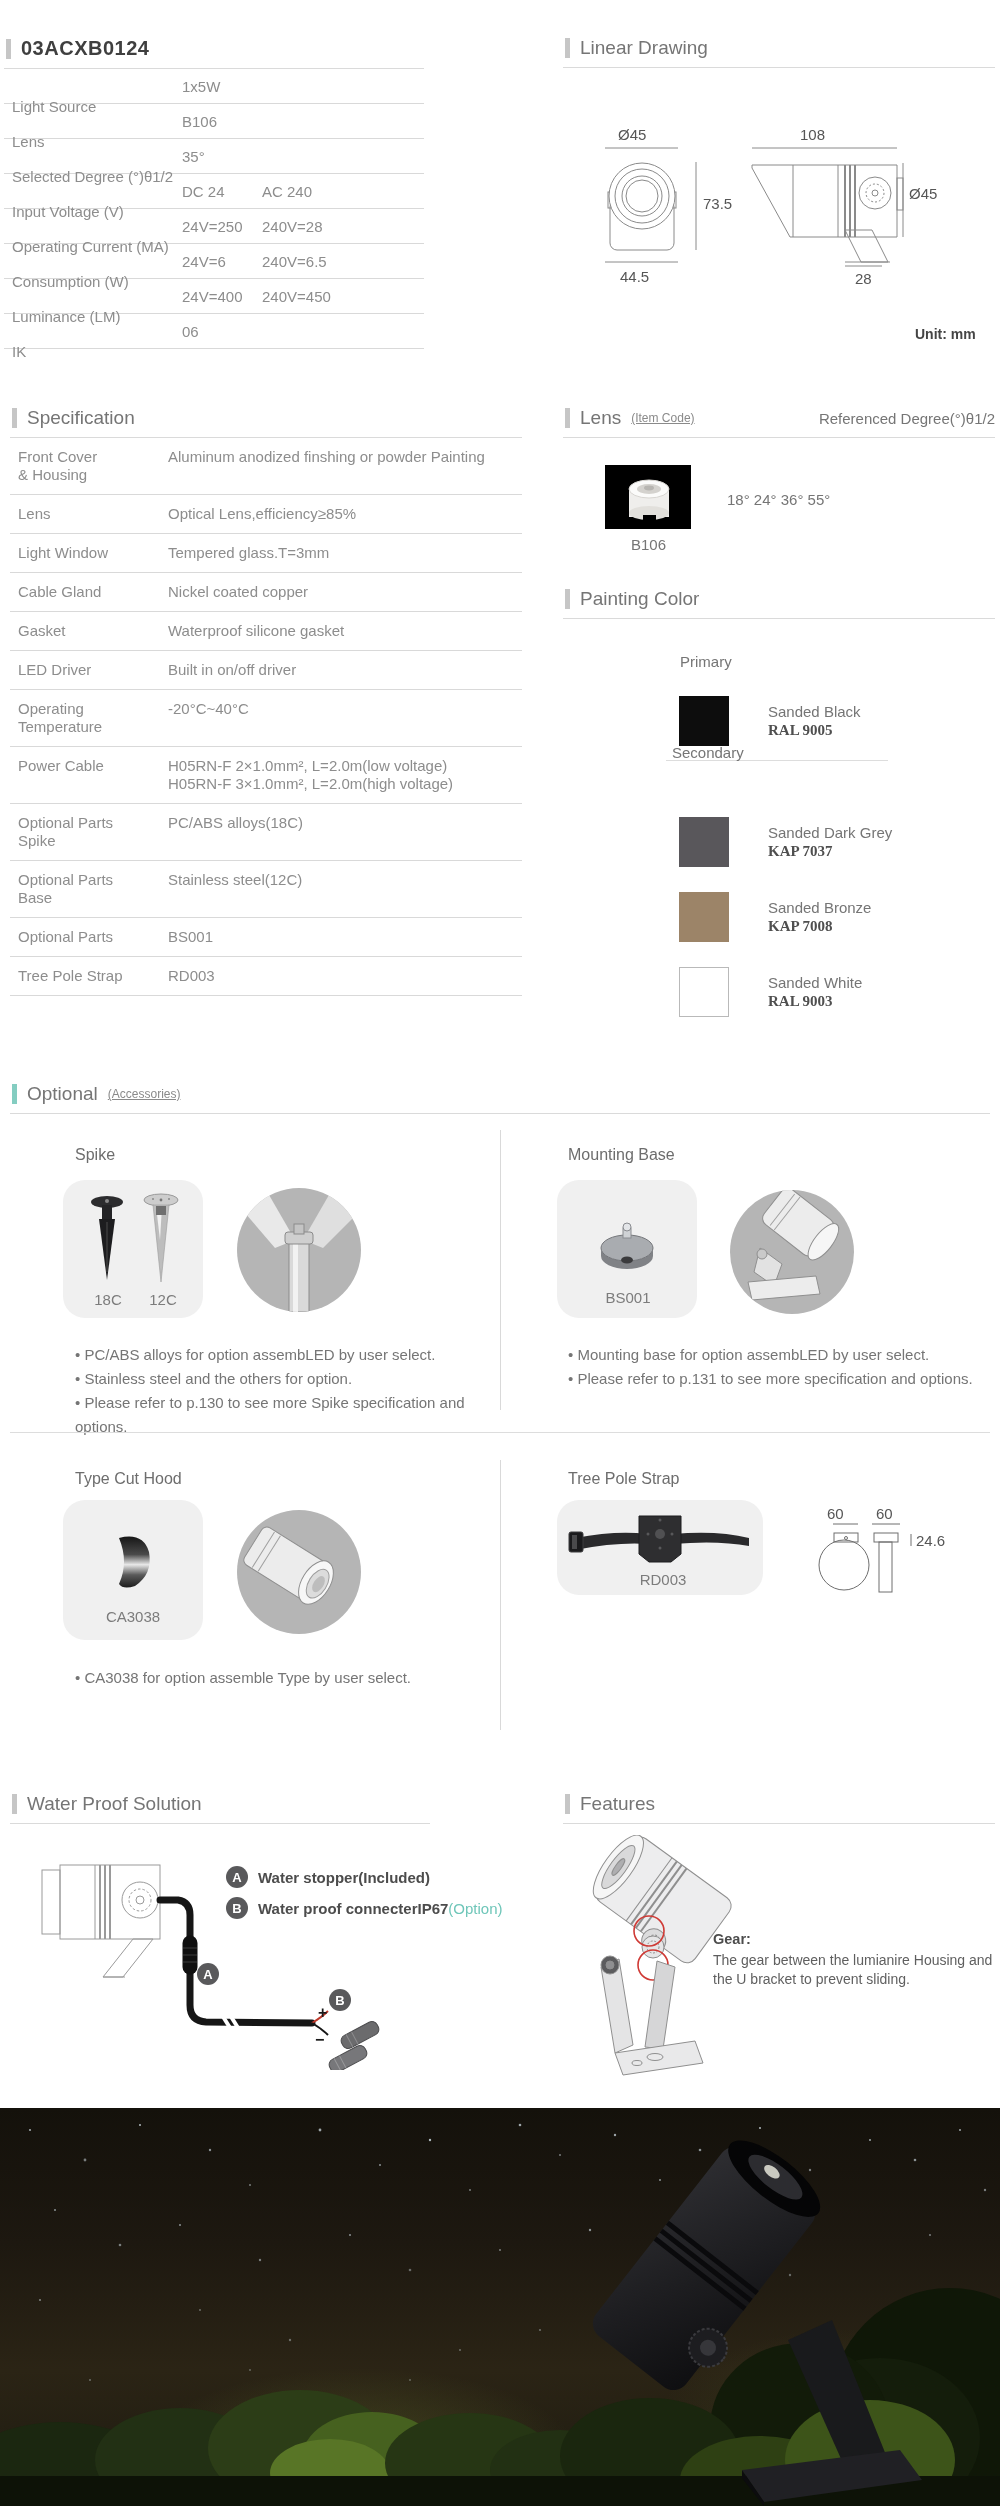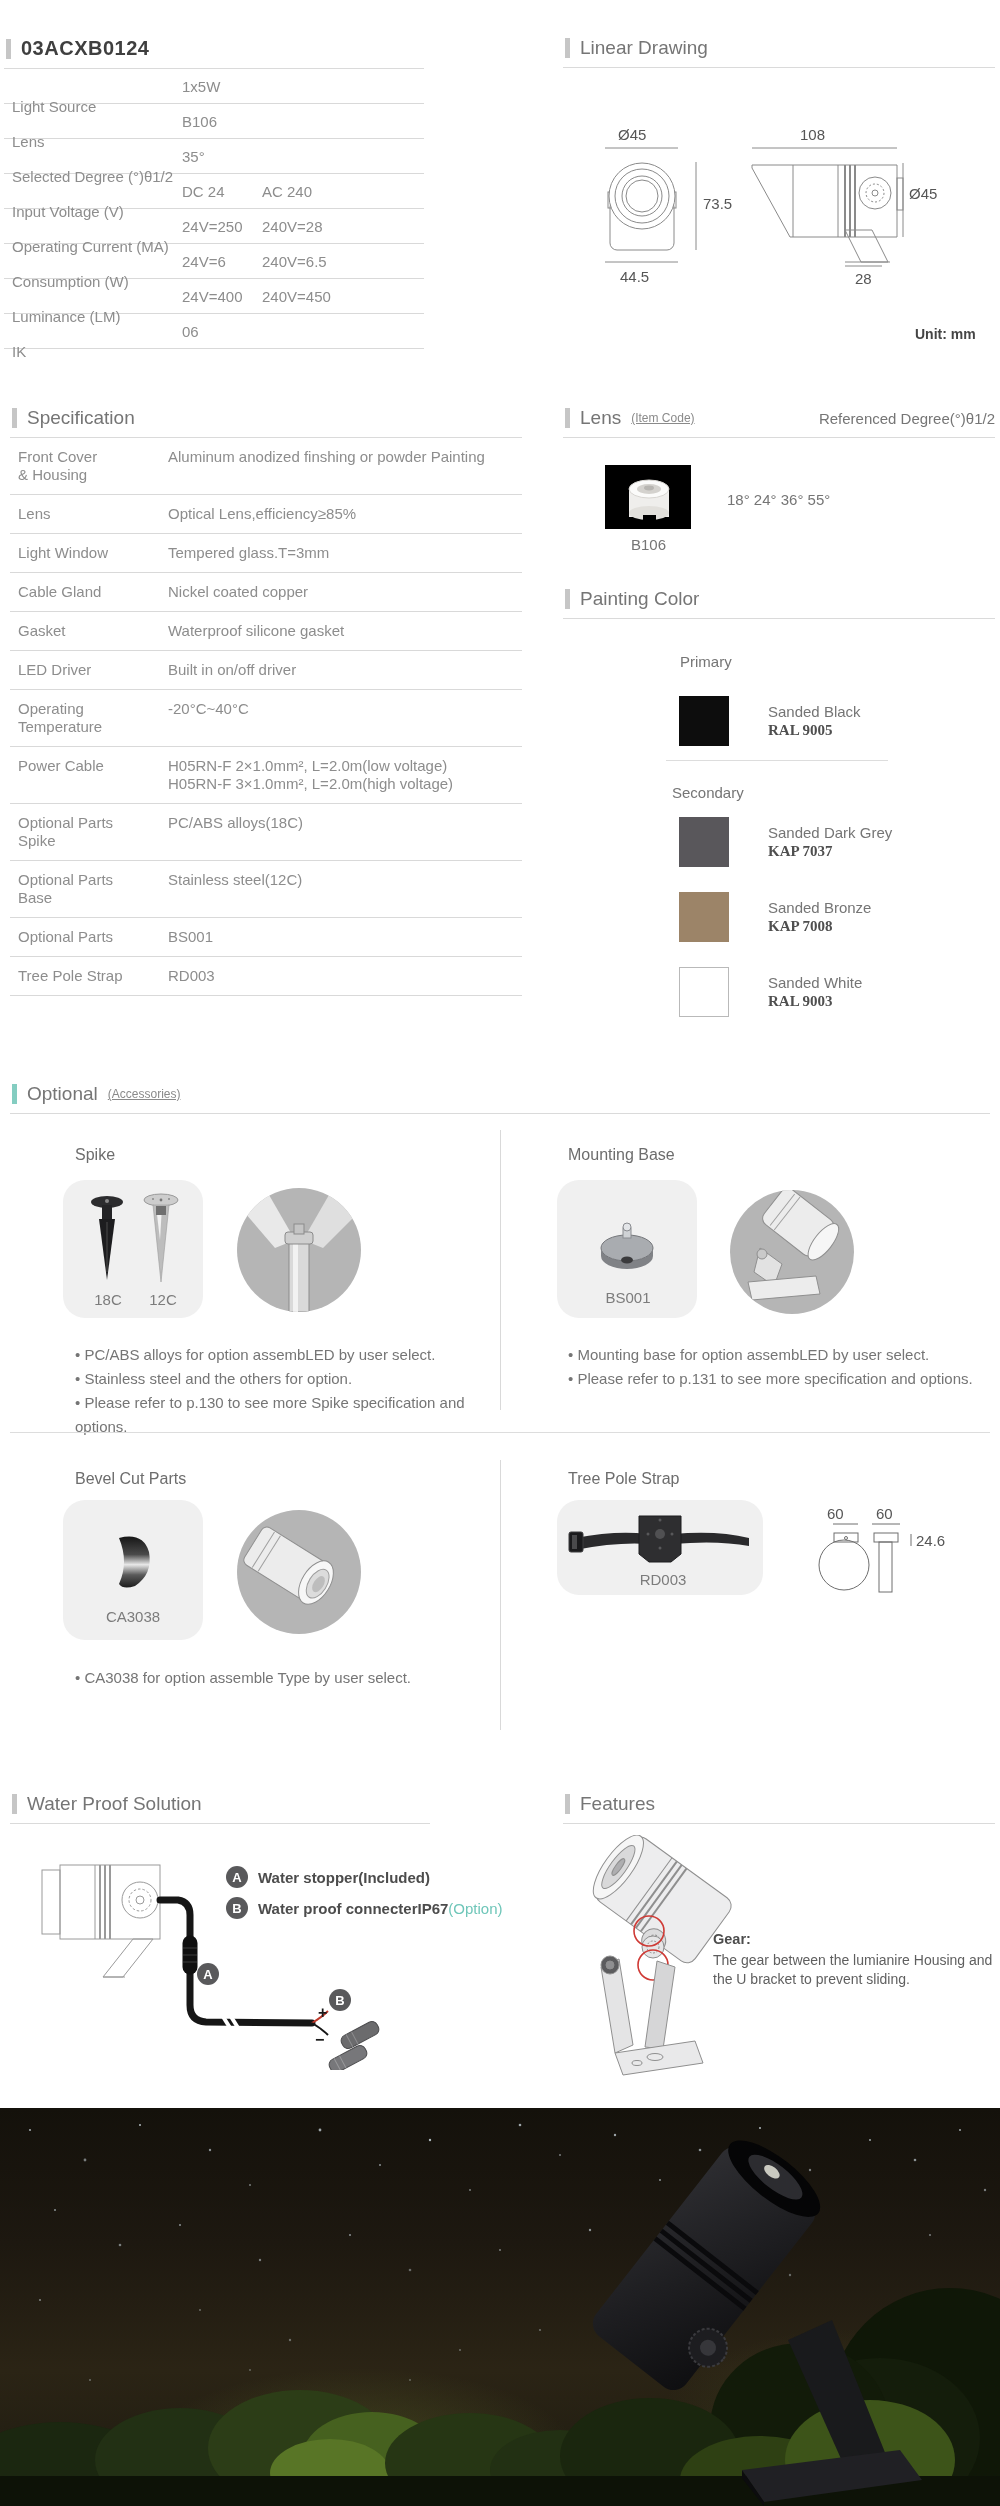--- a/index.html
+++ b/index.html
@@ -248,21 +248,21 @@
       <span class="sec-title">Painting Color</span>
     </div>
   </section>
   <span class="pc-group-label" style="left:680px; top:653px;">Primary</span>
   <div class="swatch" style="left:679px; top:696px; background:#0d0d0d;"></div>
   <div class="swatch-text" style="left:768px; top:703px;">
     <div class="swatch-name">Sanded Black</div>
     <div class="swatch-code">RAL 9005</div>
   </div>
   <div class="hdiv" style="left:666px; top:760px; width:222px;"></div>
-  <span class="pc-group-label" style="left:672px; top:784px;">Secondary</span>
+  <span class="pc-group-label" style="left:672px; top:744px;">Secondary</span>
   <div class="swatch" style="left:679px; top:817px; background:#59575b;"></div>
   <div class="swatch-text" style="left:768px; top:824px;">
     <div class="swatch-name">Sanded Dark Grey</div>
     <div class="swatch-code">KAP 7037</div>
   </div>
   <div class="swatch" style="left:679px; top:892px; background:#9c8468;"></div>
   <div class="swatch-text" style="left:768px; top:899px;">
     <div class="swatch-name">Sanded Bronze</div>
     <div class="swatch-code">KAP 7008</div>
   </div>
@@ -341,21 +341,21 @@
     </svg>
   </div>
   <div class="bullets" style="left:568px; top:1343px; width:420px;">
     <div>• Mounting base for option assembLED by user select.</div>
     <div>• Please refer to p.131 to see more  specification and options.</div>
   </div>
 
   <div class="hdiv" style="left:10px; top:1432px; width:980px;"></div>
   <div class="vdiv" style="left:500px; top:1460px; height:270px;"></div>
 
-  <span class="acc-title" style="left:75px; top:1470px;">Bevel Cut Parts</span>
+  <span class="acc-title" style="left:75px; top:1470px;">Type Cut Hood</span>
   <div class="acc-box" style="left:63px; top:1500px; width:140px; height:140px;">
     <svg width="140" height="140" viewBox="0 0 140 140">
       <defs>
         <linearGradient id="hoodg" x1="0" y1="0" x2="0" y2="1">
           <stop offset="0" stop-color="#161616"></stop>
             <stop offset="0.35" stop-color="#4a4a4a"></stop>
           <stop offset="0.55" stop-color="#e8e8e8"></stop>
             <stop offset="0.75" stop-color="#5a5a5a"></stop>
           <stop offset="1" stop-color="#1c1c1c"></stop>
         </linearGradient>

